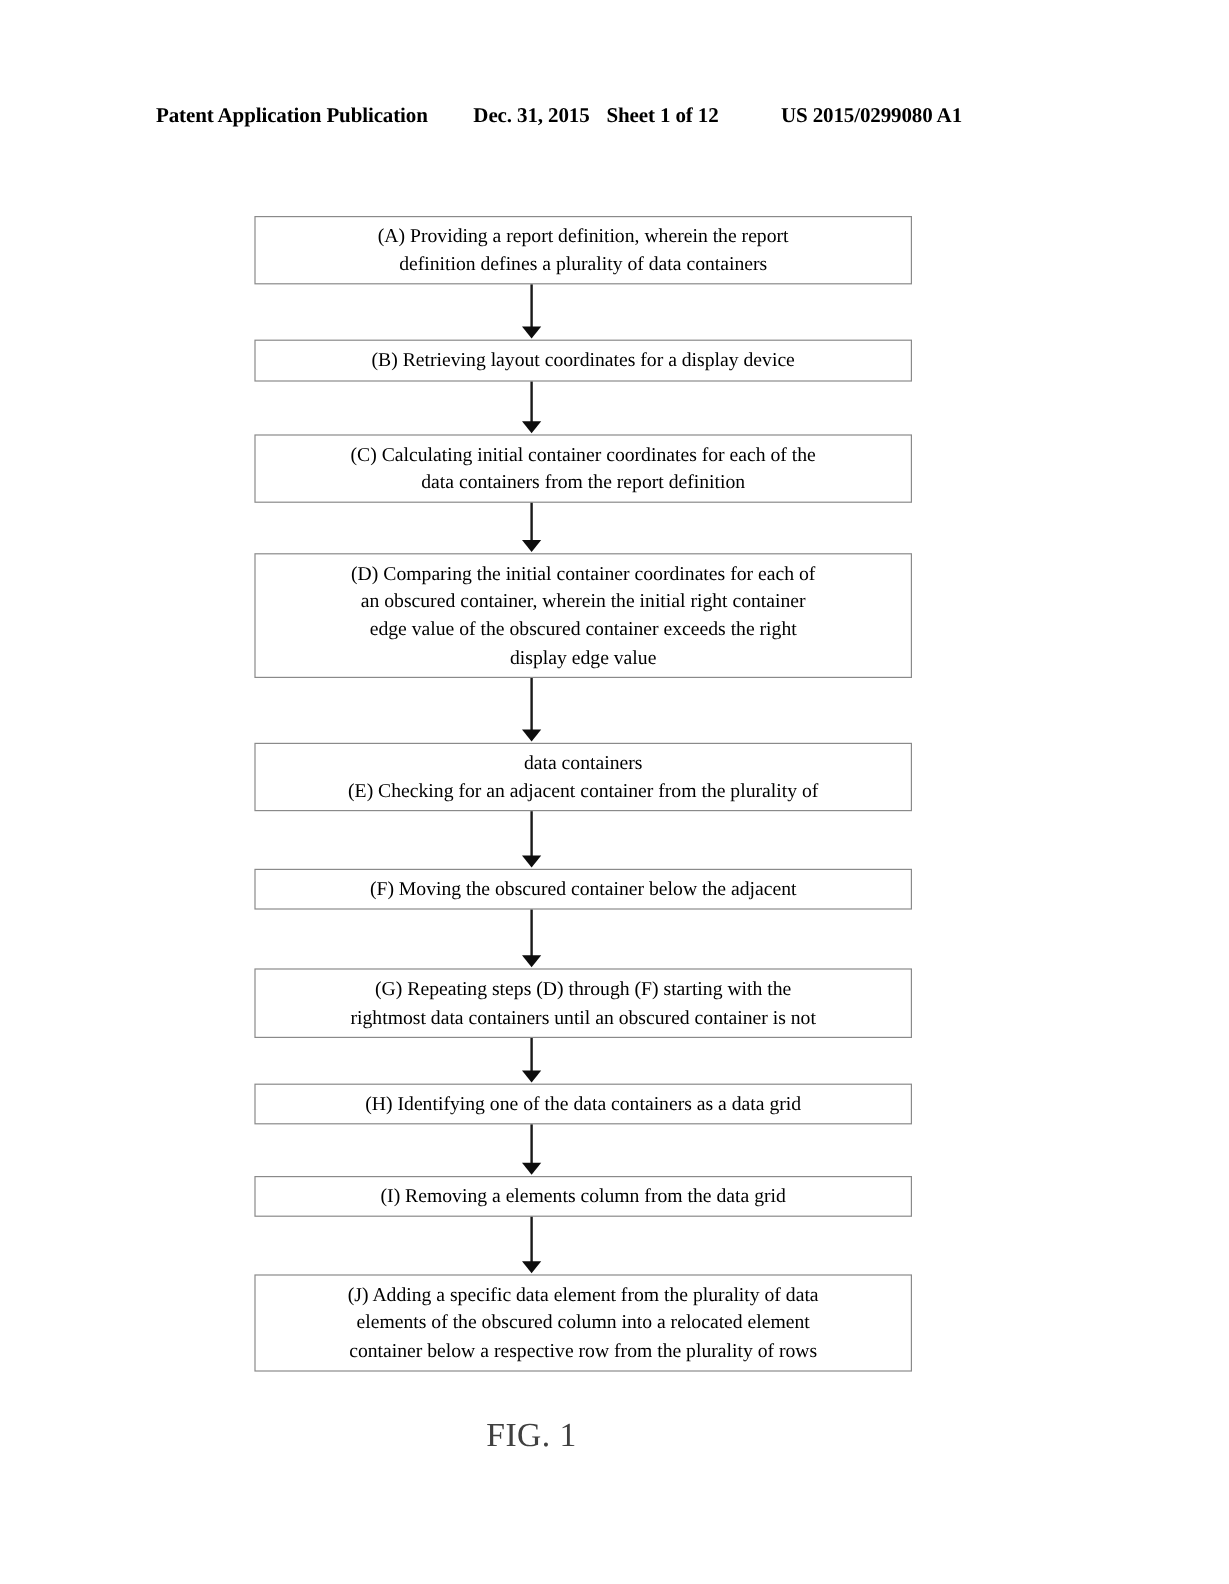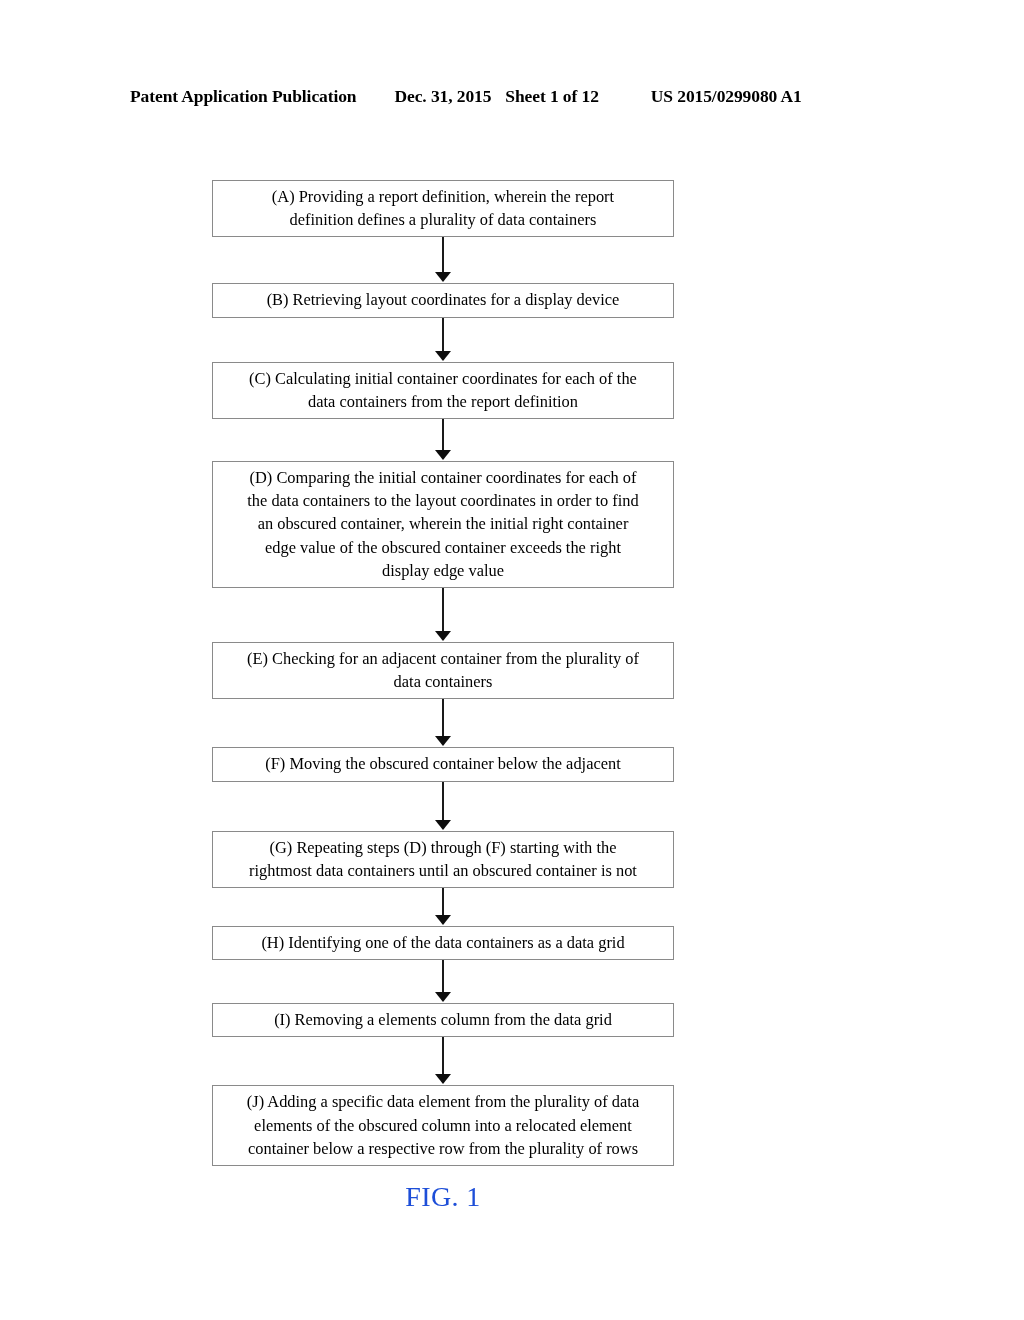--- a/index.html
+++ b/index.html
@@ -41,21 +41,21 @@
   
   .flow {
     position: absolute;
     top: 180px;
     left: 212px;
     width: 462px;
   }
 
   .node {
     box-sizing: border-box;
-    width: 462px;
+    width: 548px;
     border: 1px solid #8a8a8a;
     background: #ffffff;
     text-align: center;
     font-size: 16.4px;
     line-height: 23.2px;
     padding: 4px 6px 5px 6px;
     color: #000000;
   }
   .node .line { display: block; white-space: nowrap; }
 
@@ -120,21 +120,21 @@
 
   
   .fig-caption {
     position: absolute;
     top: 1181px;
     left: 0;
     width: 886px;
     text-align: center;
     font-size: 28px;
     letter-spacing: 0.4px;
-    color: #1d4ed8;
+    color: #404040;
   }
 </style>
 </head>
 <body>
 
 <div class="page-header">
   <span class="hdr-pub">Patent Application Publication</span>
   <span class="hdr-gap1"></span>
   <span class="hdr-date">Dec. 31, 2015</span>
   <span class="hdr-gap2"></span>
@@ -169,34 +169,33 @@
     <span class="line">data containers from the report definition</span>
   </div>
 
   <div class="connector gap-c">
     <span class="stem"></span>
     <span class="head"></span>
   </div>
 
   <div class="node">
     <span class="line">(D) Comparing the initial container coordinates for each of</span>
-    <span class="line">the data containers to the layout coordinates in order to find</span>
     <span class="line">an obscured container, wherein the initial right container</span>
     <span class="line">edge value of the obscured container exceeds the right</span>
     <span class="line">display edge value</span>
   </div>
 
   <div class="connector gap-d">
     <span class="stem"></span>
     <span class="head"></span>
   </div>
 
   <div class="node">
+    <span class="line">data containers</span>
     <span class="line">(E) Checking for an adjacent container from the plurality of</span>
-    <span class="line">data containers</span>
   </div>
 
   <div class="connector gap-e">
     <span class="stem"></span>
     <span class="head"></span>
   </div>
 
   <div class="node">
     <span class="line">(F) Moving the obscured container below the adjacent</span>
   </div>

